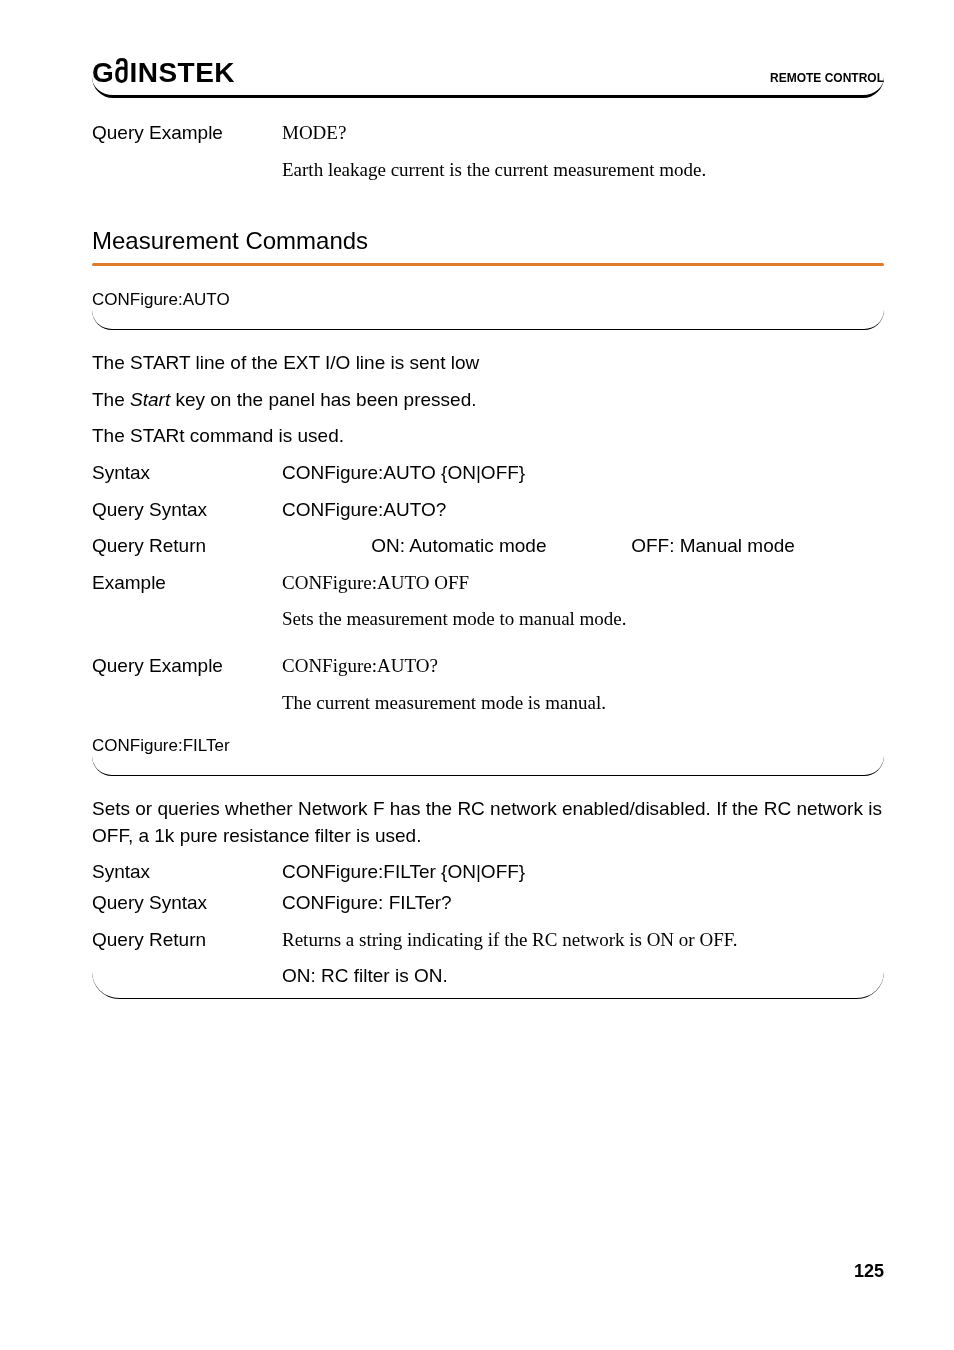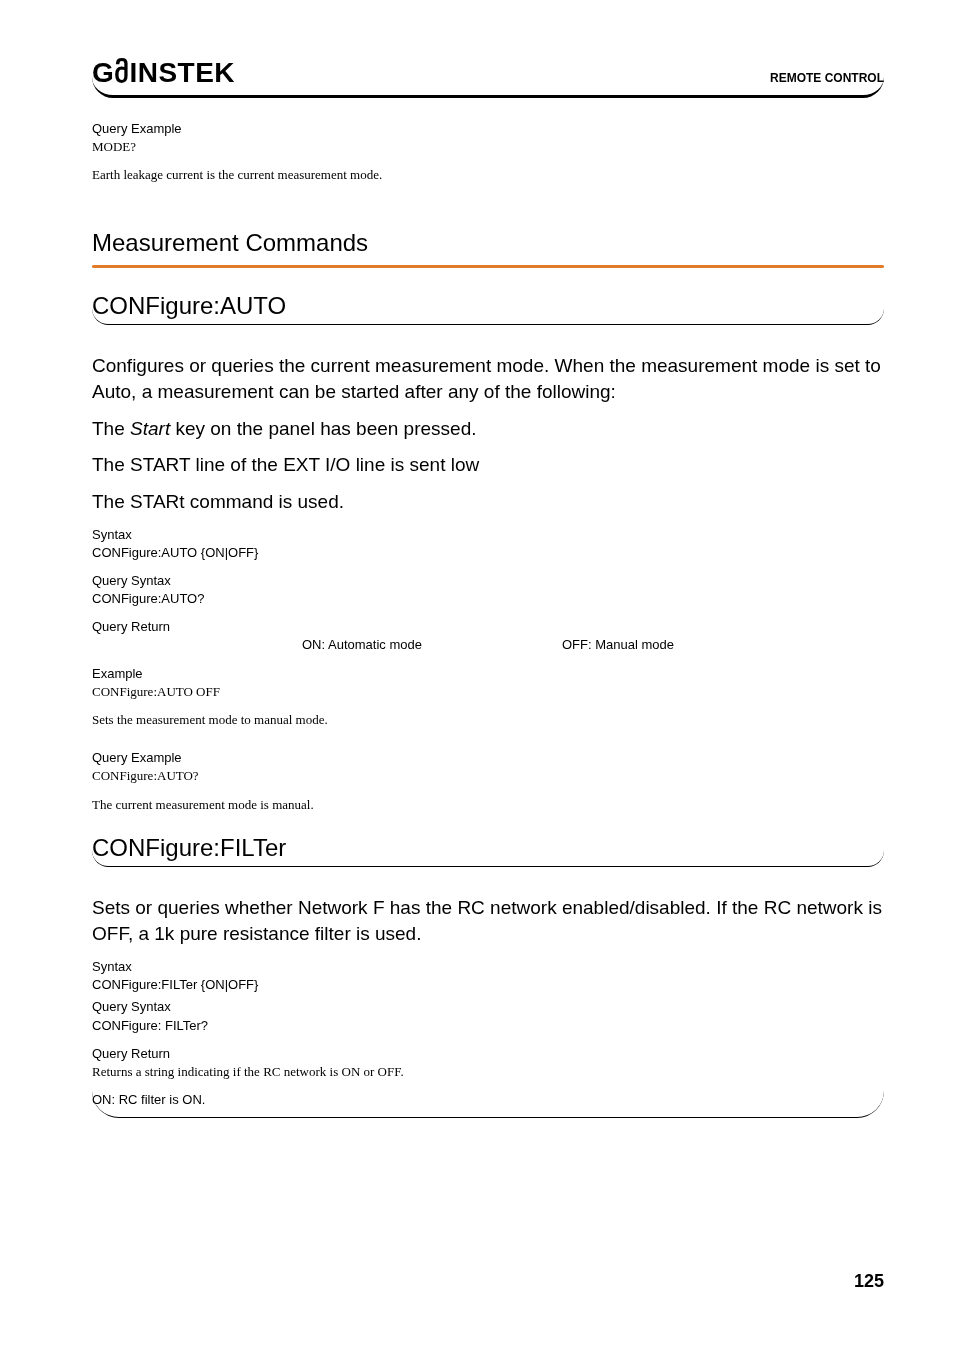--- a/index.html
+++ b/index.html
@@ -30,62 +30,61 @@
       color: #000;
     }
     .header-title {
       font-size: 12px;
       font-weight: 700;
       font-family: Liberation Sans, sans-serif;
     }
     .row {
       display: flex;
       margin-bottom: 10px;
-      font-size: 13px;
+      font-size: 19px;
       line-height: 1.4;
-      flex-direction: column;
     }
     .label-col {
       width: 190px;
       flex-shrink: 0;
     }
     .value-col { flex: 1; }
     .value-col .line { margin-bottom: 10px; font-family: Liberation Serif, serif; }
     .section-heading {
       font-size: 24px;
       font-weight: 400;
       margin-top: 34px;
       margin-bottom: 8px;
     }
     .orange-rule {
       height: 3px;
       background: #e07b2a;
       margin-bottom: 24px;
     }
     .sub-heading {
-      font-size: 24px;
+      font-size: 17px;
       border-bottom: 1.5px solid #000;
-      padding-bottom: 4px;
-      margin-bottom: 28px;
+      padding-bottom: 19px;
+      margin-bottom: 20px;
       margin-top: 6px;
     }
     .body-text {
       font-size: 19px;
       line-height: 1.4;
       margin-bottom: 10px;
     }
     .italic { font-style: italic; }
     .two-col-value {
       display: flex;
       justify-content: center;
     }
     .two-col-value > span:first-child { width: 260px; }
     .footer {
       position: absolute;
-      bottom: 58px;
+      bottom: 68px;
       right: 70px;
       font-size: 18px;
       font-weight: 700;
     }
     .tight-bottom { margin-bottom: 4px; }
   </style>
 </head>
 <body>
 
 <div class="page">
@@ -100,25 +99,24 @@
       <div class="line">MODE?</div>
       <div class="line">Earth leakage current is the current measurement mode.</div>
     </div>
   </div>
 
   <div class="section-heading">Measurement Commands</div>
   <div class="orange-rule"></div>
 
   <div class="sub-heading">CONFigure:AUTO</div>
 
-  <div class="body-text">Configures or queries the current measurement mode. When the measurement mode is set to Auto, a measurement can be started after any of the following:</div>
+  <div class="body-text">The START line of the EXT I/O line is sent low</div>
   <div class="body-text">
     <span>The </span><span class="italic">Start</span><span> key on the panel has been pressed.</span>
   </div>
-  <div class="body-text">The START line of the EXT I/O line is sent low</div>
   <div class="body-text">The STARt command is used.</div>
 
   <div class="row">
     <div class="label-col">Syntax</div>
     <div class="value-col">CONFigure:AUTO {ON|OFF}</div>
   </div>
 
   <div class="row">
     <div class="label-col">Query Syntax</div>
     <div class="value-col">CONFigure:AUTO?</div>

